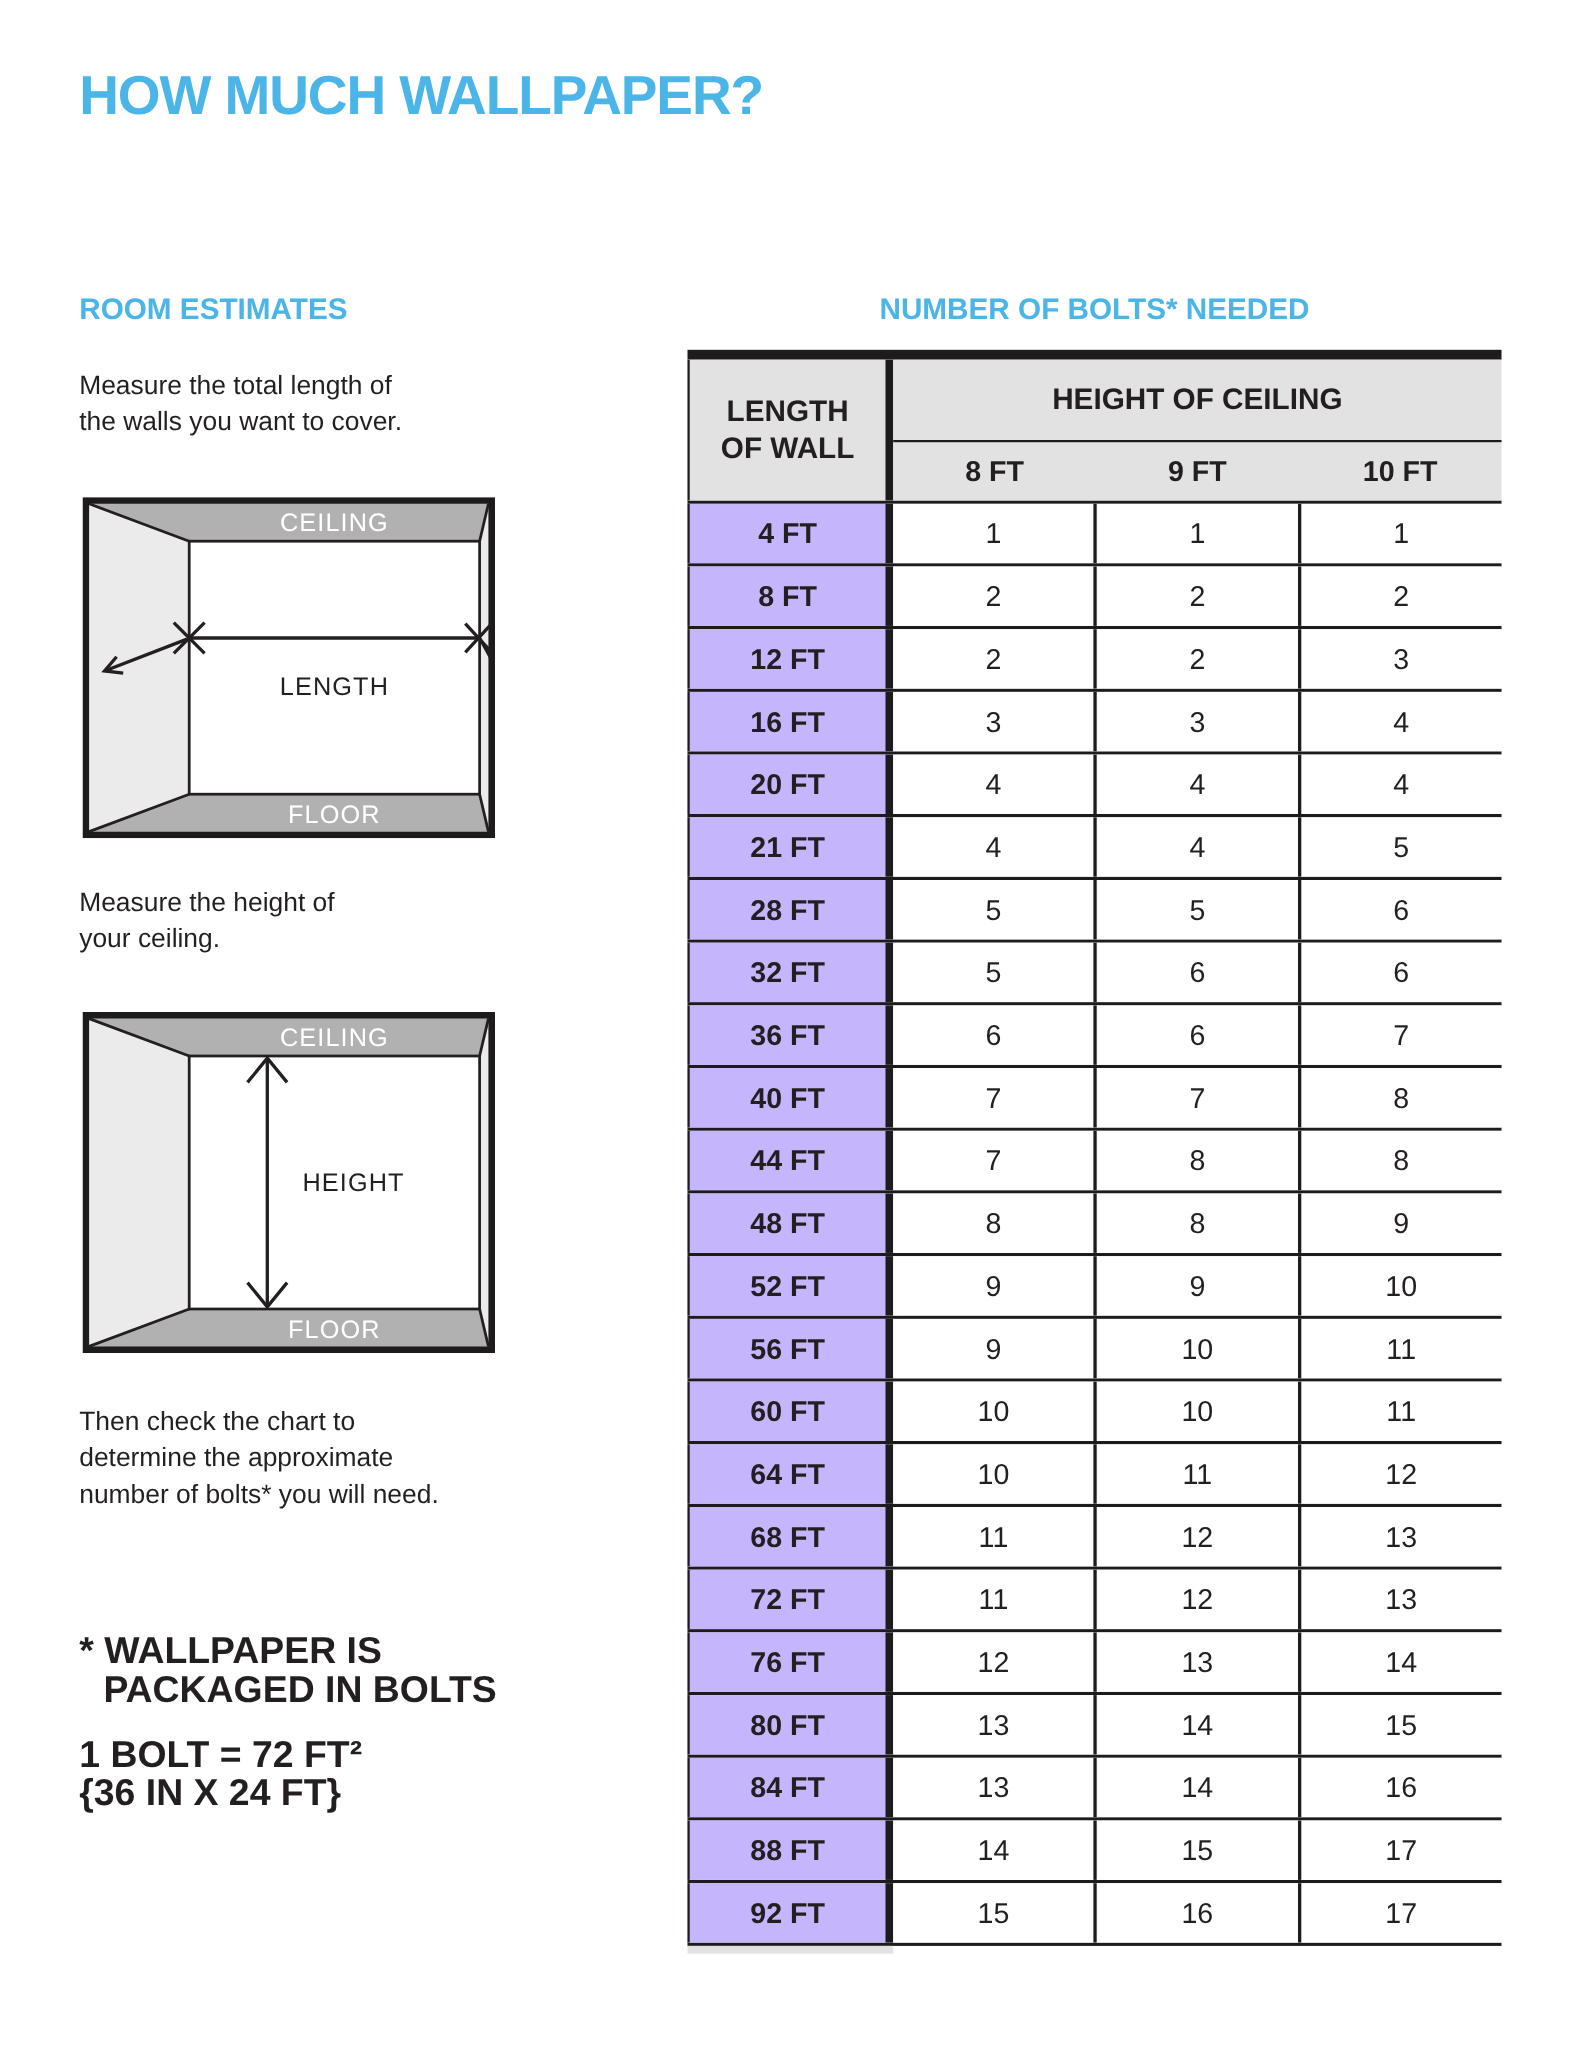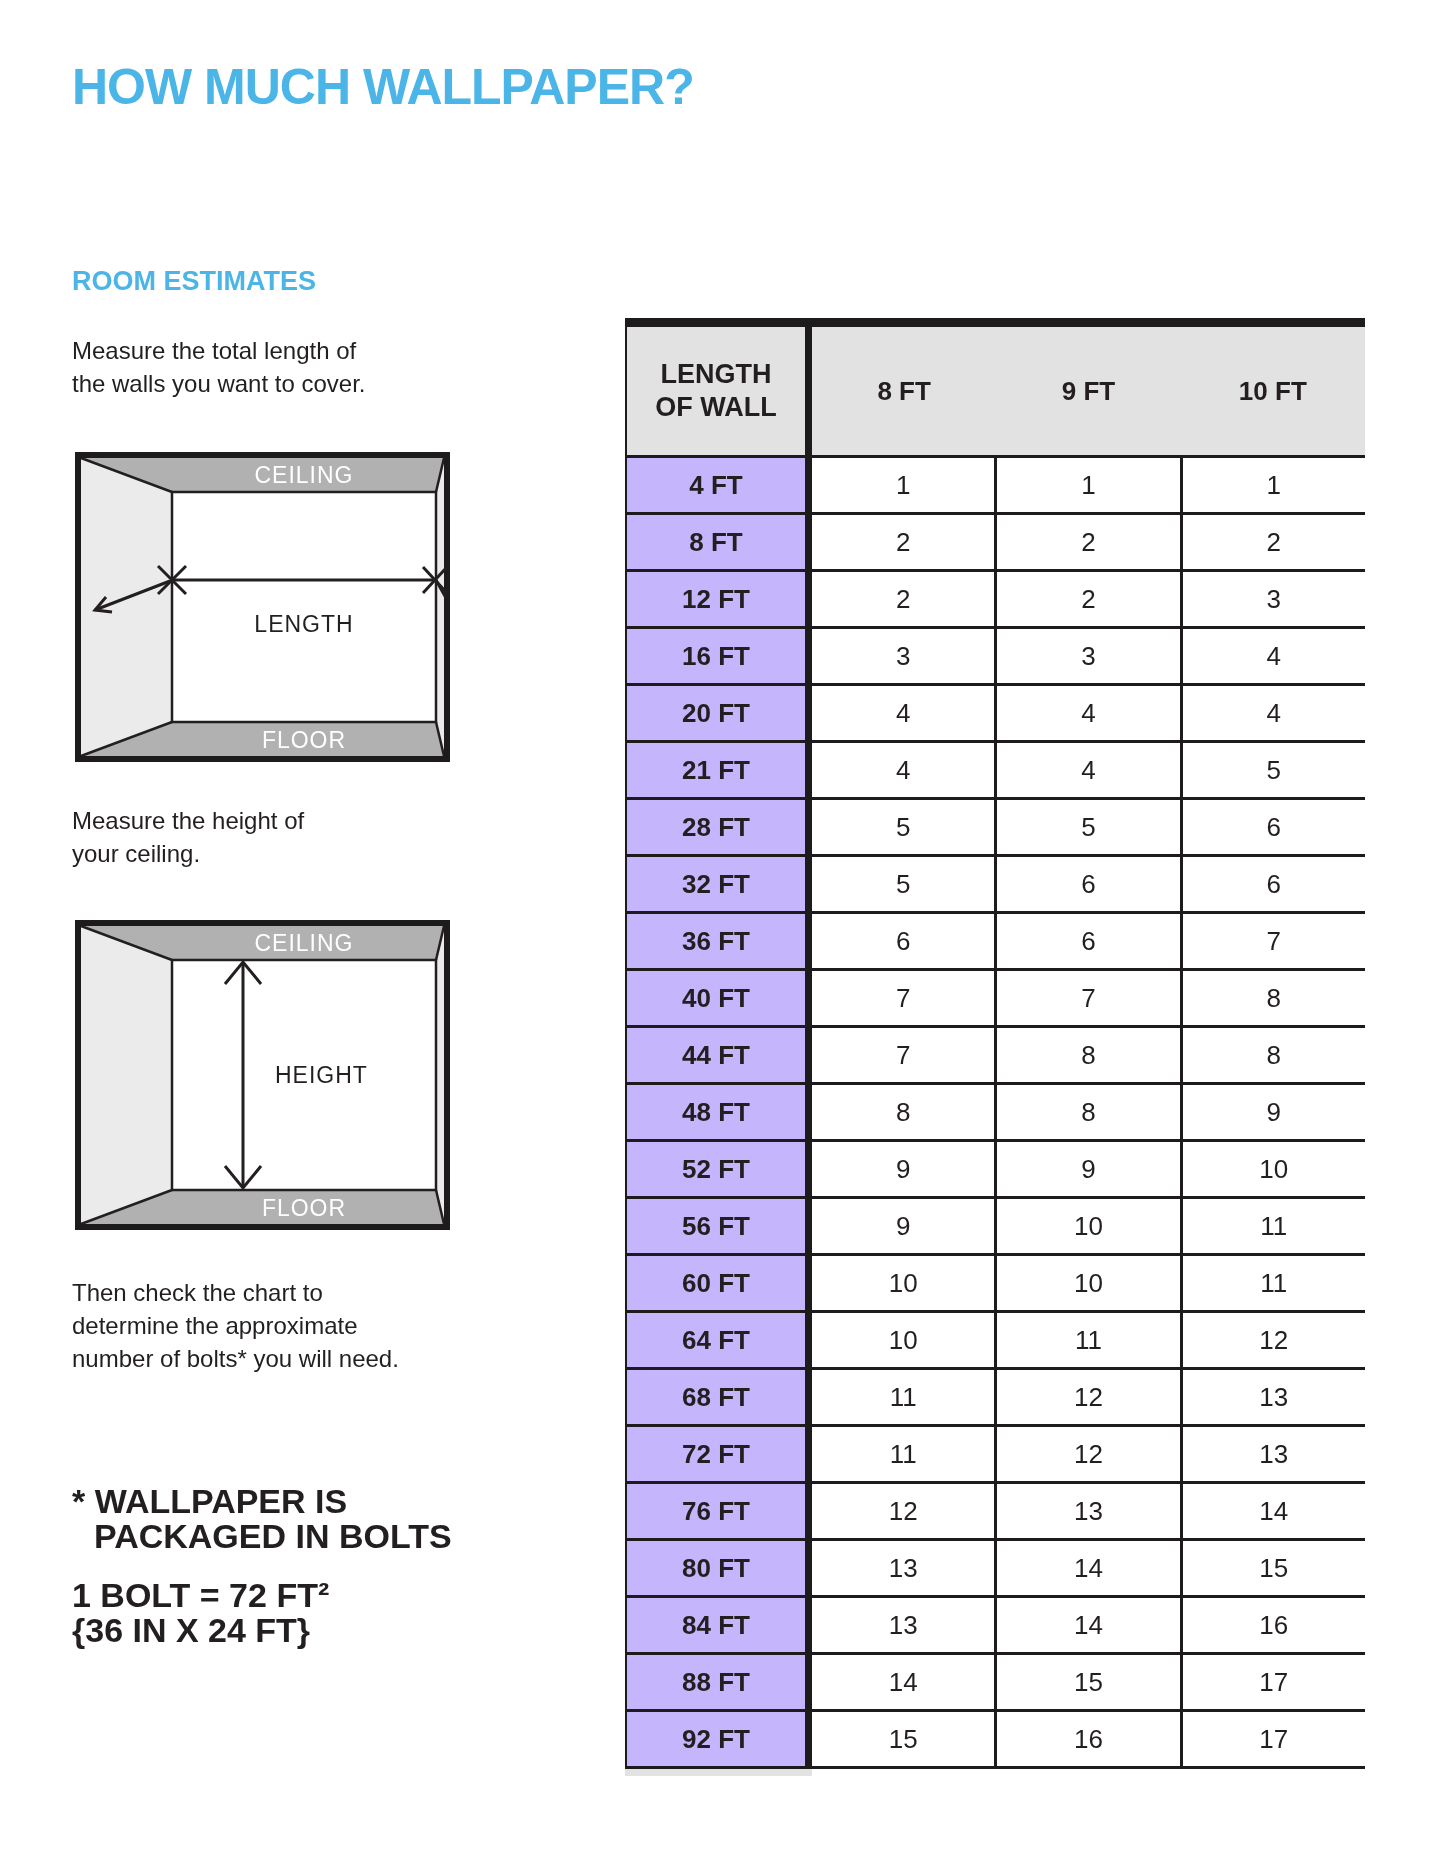--- a/index.html
+++ b/index.html
@@ -76,20 +76,21 @@
 </style>
 </head>
 <body>
 
 <div class="page">
 
   <div id="page-title">HOW MUCH WALLPAPER?</div>
 
   <div id="room-estimates-heading" class="section-heading">ROOM ESTIMATES</div>
 
+  <div id="table-heading" class="section-heading">NUMBER OF BOLTS* NEEDED</div>
 
   <div id="step1" class="para">Measure the total length of
 the walls you want to cover.</div>
 
   <svg id="diagram1" class="diagram" viewBox="0 0 375 310">
     <polygon points="6,6 369,6 361,40 97,40" fill="#b1b1b1"></polygon>
     <polygon points="6,304 369,304 361,270 97,270" fill="#b1b1b1"></polygon>
     <polygon points="6,6 97,40 97,270 6,304" fill="#ebebeb"></polygon>
     <polygon points="369,6 361,40 361,270 369,304" fill="#ebebeb"></polygon>
     <rect x="97" y="40" width="264" height="230" fill="#ffffff" stroke="#231f20" stroke-width="2.5"></rect>
@@ -154,20 +155,21 @@
   </div>
 
   <div class="tbl">
     <div class="tbl-topbar"></div>
     <div class="tbl-head">
       <div class="cell-lw">
         <div>LENGTH</div>
         <div>OF WALL</div>
       </div>
       <div class="head-right">
+        <div class="hoc">HEIGHT OF CEILING</div>
         <div class="subhead">
           <div class="sh">8 FT</div>
           <div class="sh">9 FT</div>
           <div class="sh">10 FT</div>
         </div>
       </div>
     </div>
     <div id="tbl-body">
         <div class="trow">
           <div class="c-label">4 FT</div>

